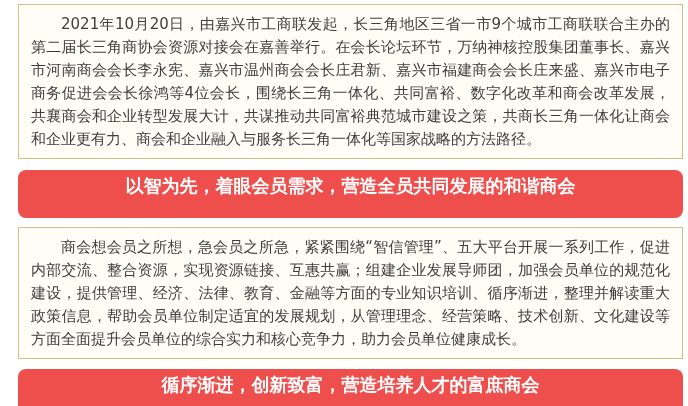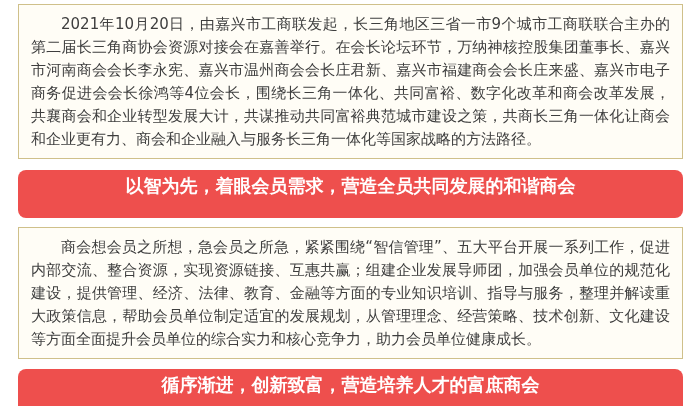--- a/index.html
+++ b/index.html
@@ -52,18 +52,18 @@
 
 <div class="page">
 
   <div class="text-box box-intro">
     <p>2021年10月20日，由嘉兴市工商联发起，长三角地区三省一市9个城市工商联联合主办的第二届长三角商协会资源对接会在嘉善举行。在会长论坛环节，万纳神核控股集团董事长、嘉兴市河南商会会长李永宪、嘉兴市温州商会会长庄君新、嘉兴市福建商会会长庄来盛、嘉兴市电子商务促进会会长徐鸿等4位会长，围绕长三角一体化、共同富裕、数字化改革和商会改革发展，共襄商会和企业转型发展大计，共谋推动共同富裕典范城市建设之策，共商长三角一体化让商会和企业更有力、商会和企业融入与服务长三角一体化等国家战略的方法路径。</p>
   </div>
 
   <div class="banner banner-one">以智为先，着眼会员需求，营造全员共同发展的和谐商会</div>
 
   <div class="text-box box-body">
-    <p>商会想会员之所想，急会员之所急，紧紧围绕“智信管理”、五大平台开展一系列工作，促进内部交流、整合资源，实现资源链接、互惠共赢；组建企业发展导师团，加强会员单位的规范化建设，提供管理、经济、法律、教育、金融等方面的专业知识培训、指导与服务，整理并解读重大政策信息，帮助会员单位制定适宜的发展规划，从管理理念、经营策略、技术创新、文化建设等方面全面提升会员单位的综合实力和核心竞争力，助力会员单位健康成长。</p>
+    <p>商会想会员之所想，急会员之所急，紧紧围绕“智信管理”、五大平台开展一系列工作，促进内部交流、整合资源，实现资源链接、互惠共赢；组建企业发展导师团，加强会员单位的规范化建设，提供管理、经济、法律、教育、金融等方面的专业知识培训、循序渐进，整理并解读重大政策信息，帮助会员单位制定适宜的发展规划，从管理理念、经营策略、技术创新、文化建设等方面全面提升会员单位的综合实力和核心竞争力，助力会员单位健康成长。</p>
   </div>
 
   <div class="banner banner-two">循序渐进，创新致富，营造培养人才的富庶商会</div>
 
 </div>
 
 </body></html>

